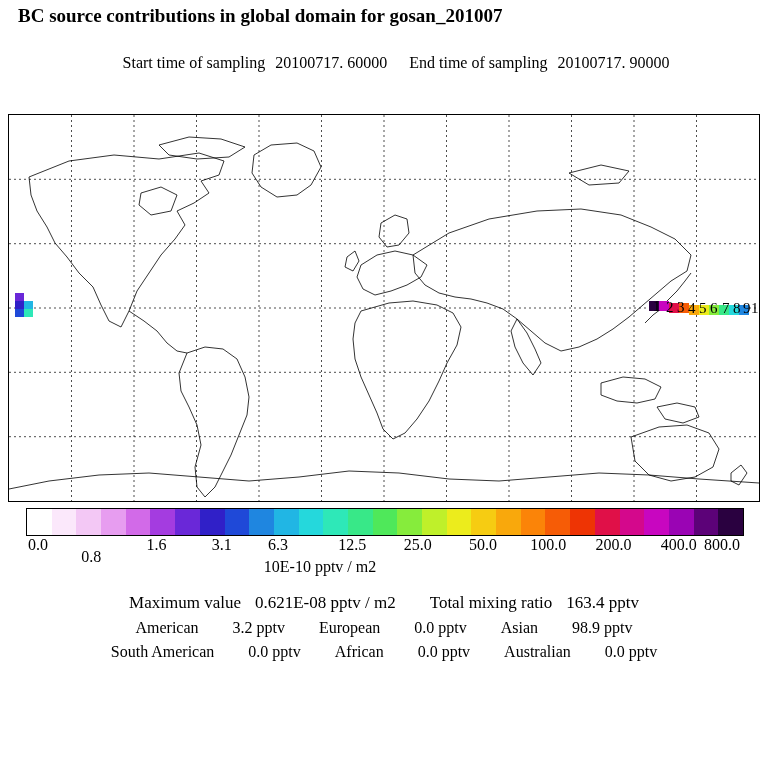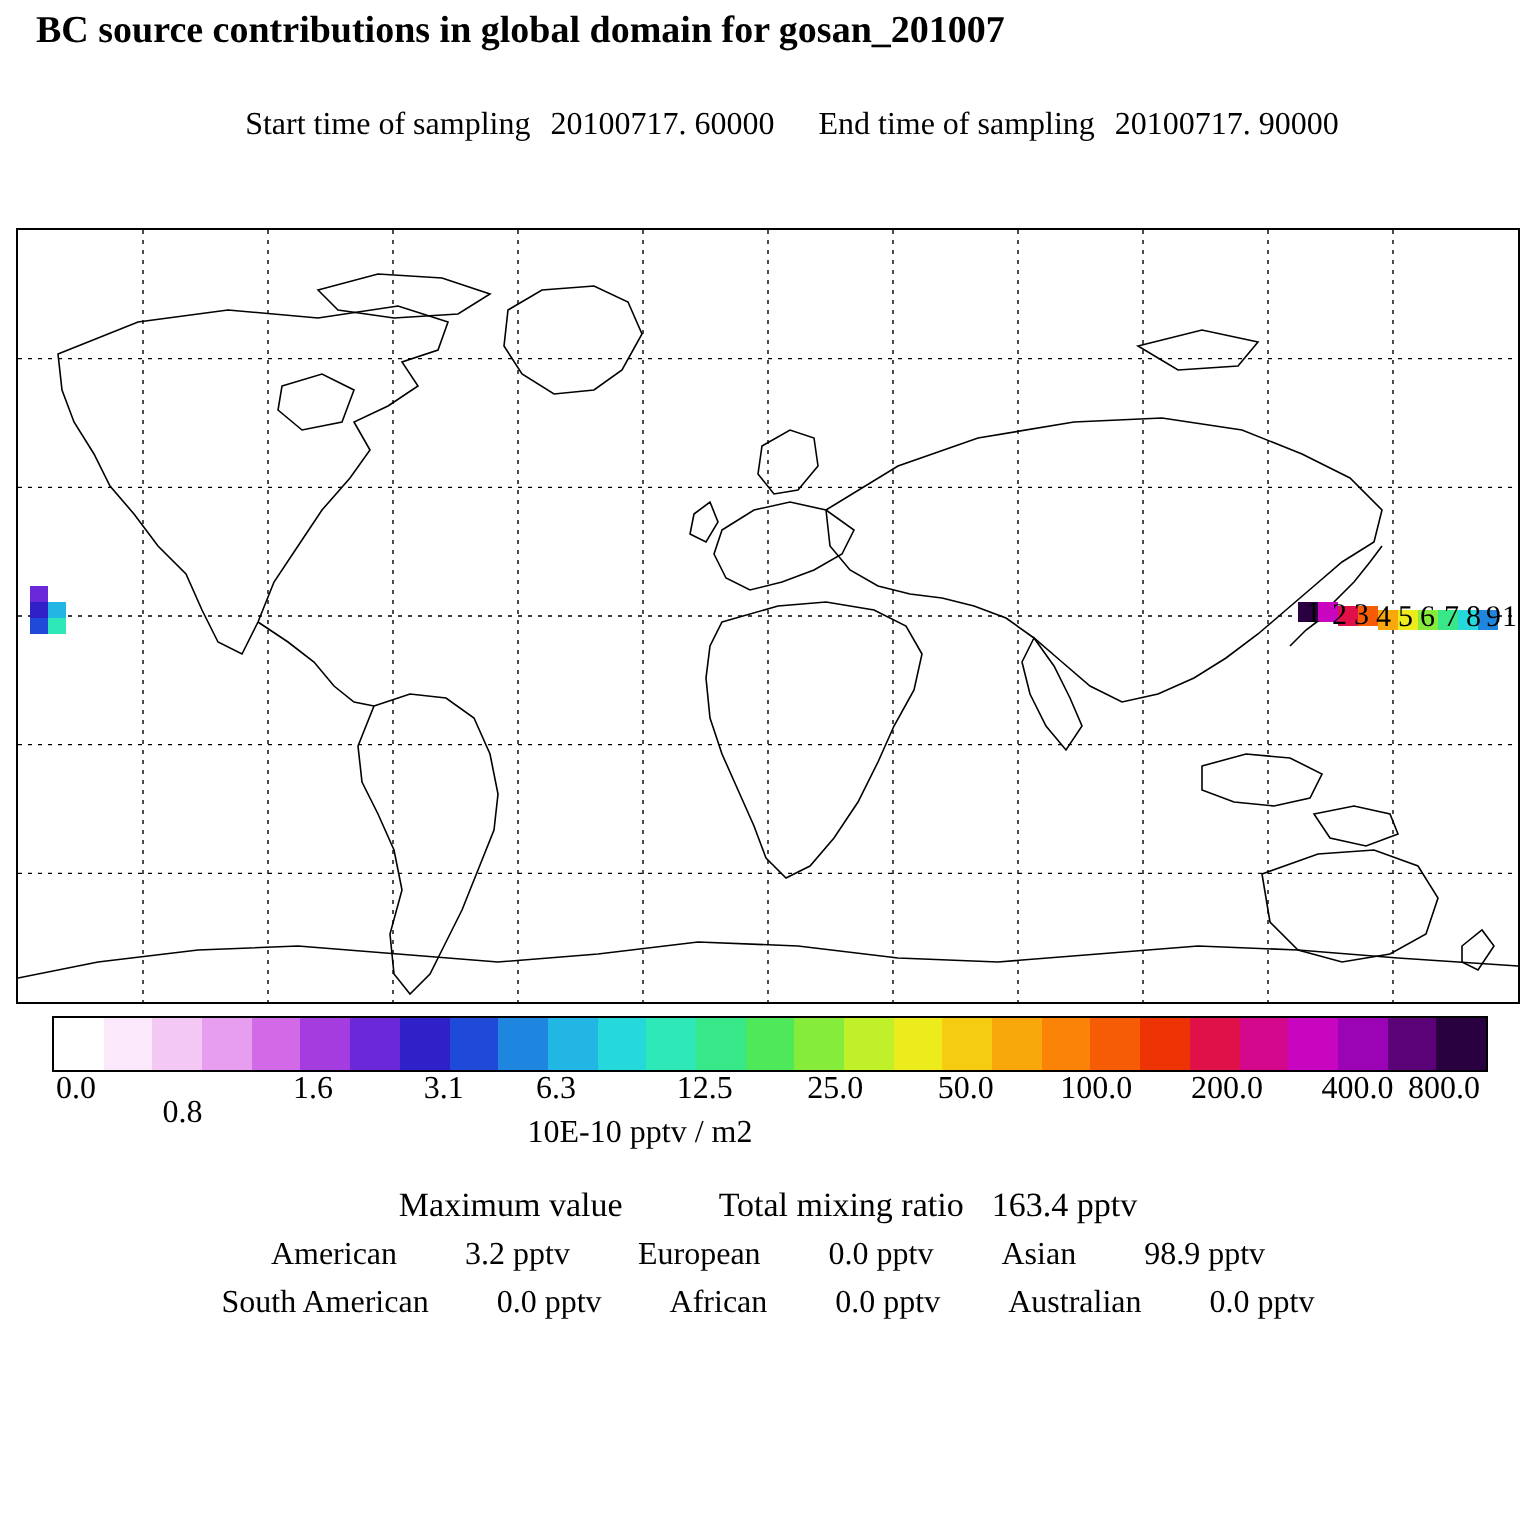--- a/index.html
+++ b/index.html
@@ -277,21 +277,21 @@
       <span style="left: 482.909px;">50.0</span>
       <span style="left: 548.182px;">100.0</span>
       <span style="left: 613.455px;">200.0</span>
       <span style="left: 678.727px;">400.0</span>
       <span style="left: 722px;">800.0</span>
     </div>
   <div class="cbar-unit">10E-10 pptv / m2</div>
 
   <div class="stats">
     <div class="stats-row big">
-      <span class="lbl">Maximum value</span><span class="sp-a"></span><span class="sp-b"></span><span class="lbl">Total mixing ratio</span><span class="sp-a"></span><span class="val">163.4 pptv</span>
+      <span class="lbl">Maximum value</span><span class="sp-a"></span><span class="val">0.621E-08 pptv / m2</span><span class="sp-b"></span><span class="lbl">Total mixing ratio</span><span class="sp-a"></span><span class="val">163.4 pptv</span>
     </div>
     <div class="stats-row">
       <span class="lbl">American</span><span class="sp-b"></span><span class="val">3.2 pptv</span><span class="sp-b"></span><span class="lbl">European</span><span class="sp-b"></span><span class="val">0.0 pptv</span><span class="sp-b"></span><span class="lbl">Asian</span><span class="sp-b"></span><span class="val">98.9 pptv</span>
     </div>
     <div class="stats-row">
       <span class="lbl">South American</span><span class="sp-b"></span><span class="val">0.0 pptv</span><span class="sp-b"></span><span class="lbl">African</span><span class="sp-b"></span><span class="val">0.0 pptv</span><span class="sp-b"></span><span class="lbl">Australian</span><span class="sp-b"></span><span class="val">0.0 pptv</span>
     </div>
   </div>
 
 </div>

